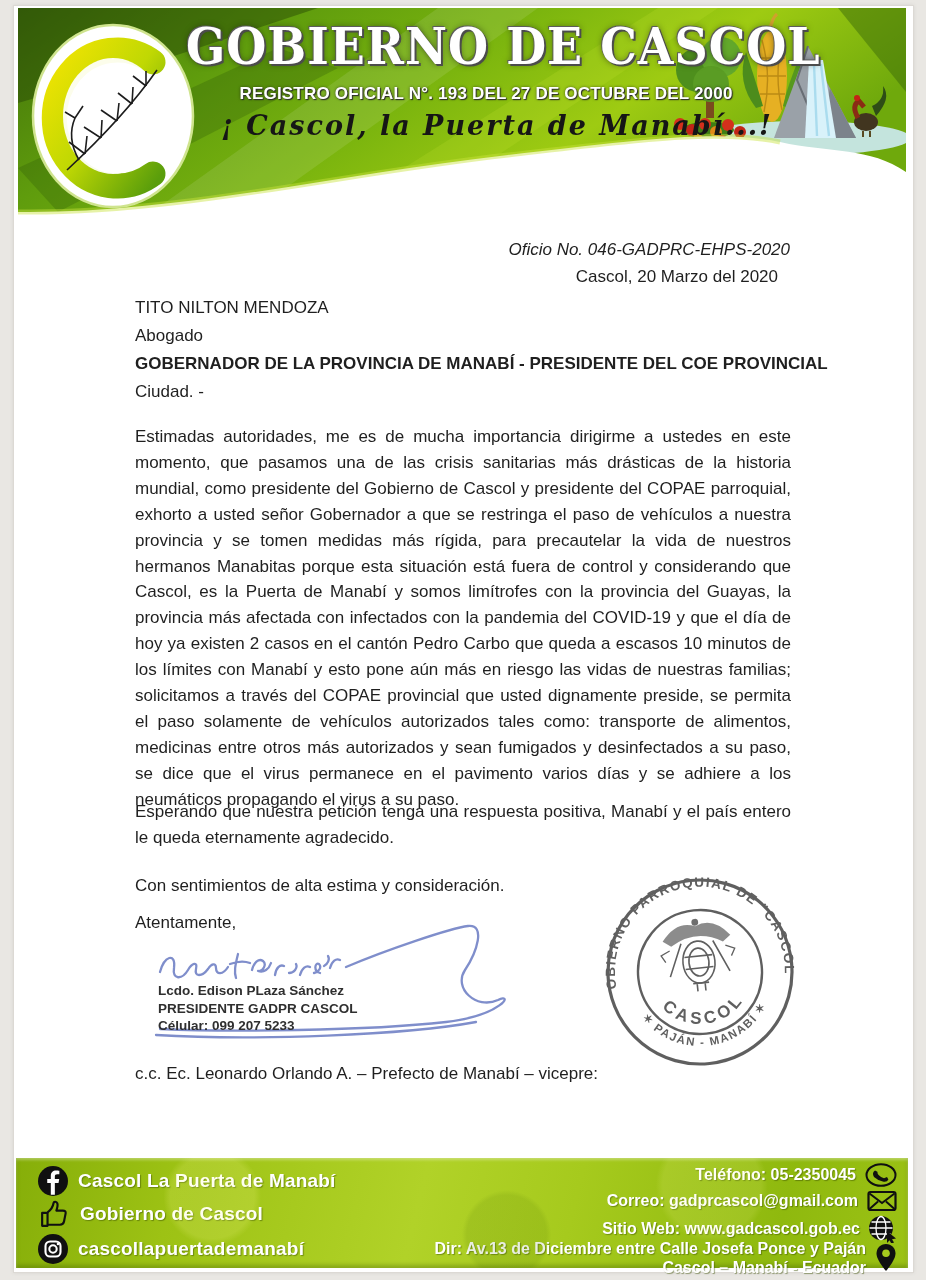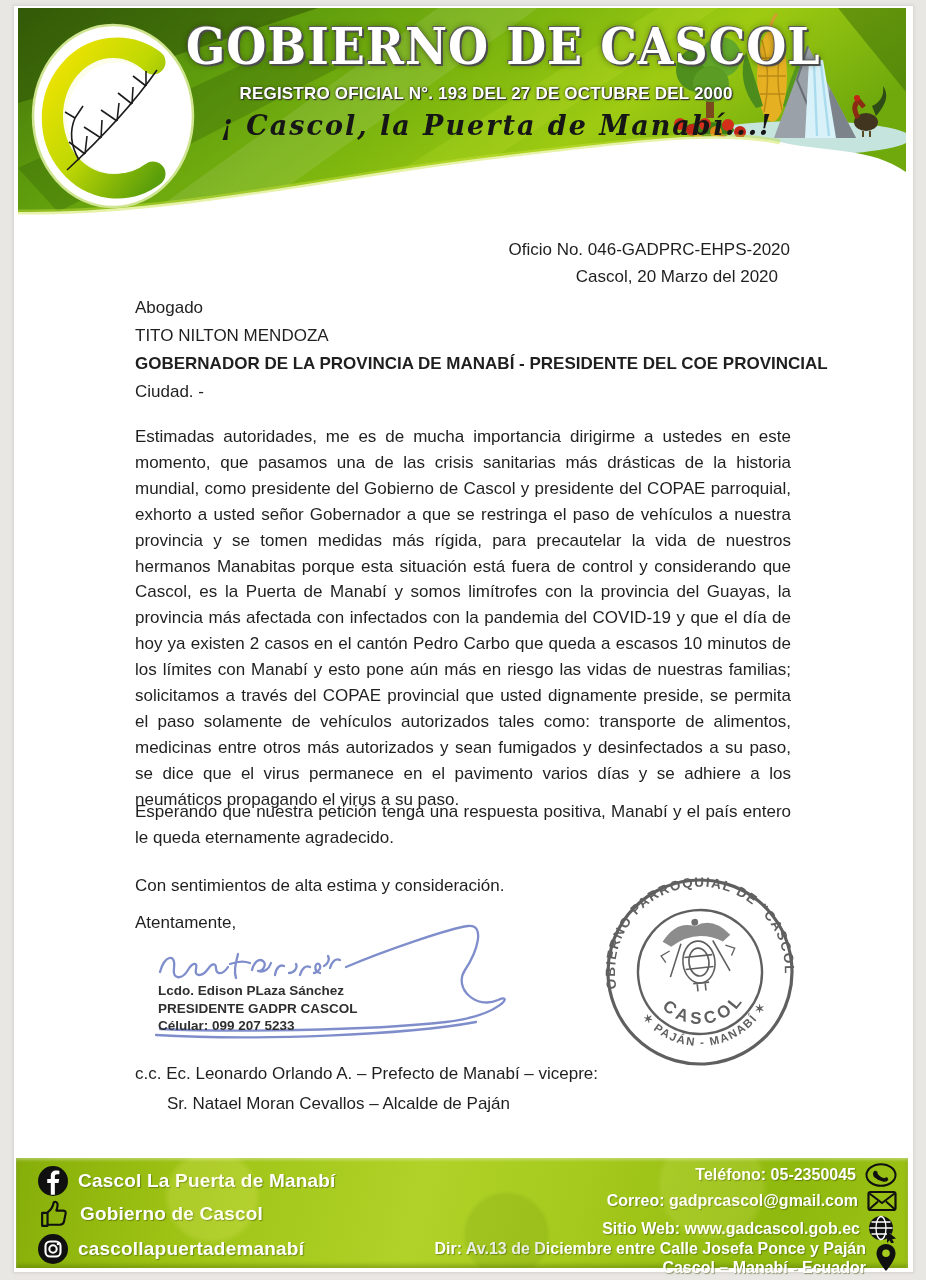--- a/index.html
+++ b/index.html
@@ -25,21 +25,21 @@
     font-size:17px;font-weight:700;color:#fff;letter-spacing:.2px;white-space:nowrap;
     text-shadow:1px 1px 1px #2c2c2c,0 0 3px rgba(20,20,20,.6);
   }
   .banner-slogan{
     position:absolute;left:203px;top:102px;width:530px;text-align:right;
     font-family:"DejaVu Serif",serif;font-style:italic;font-weight:700;
     font-size:27px;color:#161616;letter-spacing:2px;white-space:nowrap;
   }
   
   .txt{color:#1f1f1f;font-size:17px;}
-  .oficio{position:absolute;right:136px;top:240px;text-align:right;}
+  .oficio{position:absolute;right:136px;top:240px;text-align:right;font-style:italic;}
   .dateline{position:absolute;right:148px;top:267px;text-align:left;}
   .recipient{position:absolute;left:135px;top:294px;line-height:28px;}
   .recipient .bold{font-weight:700;}
   .para{position:absolute;left:135px;width:656px;text-align:justify;line-height:25.9px;}
   .p1{top:424px;}
   .p2{top:799px;}
   .p3{top:873px;}
   .closing{position:absolute;left:135px;top:913px;}
   .sig-svg{position:absolute;left:146px;top:922px;}
   .sig-block{
@@ -162,22 +162,22 @@
 
   <div class="banner-title">GOBIERNO DE CASCOL</div>
   <div class="banner-registro">REGISTRO OFICIAL N°. 193 DEL 27 DE OCTUBRE DEL 2000</div>
   <div class="banner-slogan">¡ Cascol, la Puerta de Manabí...!</div>
 </div>
 
 <div class="txt oficio">Oficio No. 046-GADPRC-EHPS-2020</div>
 <div class="txt dateline">Cascol, 20 Marzo del 2020</div>
 
 <div class="txt recipient">
+  <div>TITO NILTON MENDOZA</div>
   <div>Abogado</div>
-  <div>TITO NILTON MENDOZA</div>
   <div class="bold">GOBERNADOR DE LA PROVINCIA DE MANABÍ - PRESIDENTE DEL COE PROVINCIAL</div>
   <div>Ciudad. -</div>
 </div>
 
 <div class="txt para p1">Estimadas autoridades, me es de mucha importancia dirigirme a ustedes en este momento, que pasamos una de las crisis sanitarias más drásticas de la historia mundial, como presidente del Gobierno de Cascol y presidente del COPAE parroquial, exhorto a usted señor Gobernador a que se restringa el paso de vehículos a nuestra provincia y se tomen medidas más rígida, para precautelar la vida de nuestros hermanos Manabitas porque esta situación está fuera de control y considerando que Cascol, es la Puerta de Manabí y somos limítrofes con la provincia del Guayas, la provincia más afectada con infectados con la pandemia del COVID-19 y que el día de hoy ya existen 2 casos en el cantón Pedro Carbo que queda a escasos 10 minutos de los límites con Manabí y esto pone aún más en riesgo las vidas de nuestras familias; solicitamos a través del COPAE provincial que usted dignamente preside, se permita el paso solamente de vehículos autorizados tales como:  transporte de alimentos, medicinas entre otros más autorizados y sean fumigados y desinfectados a su paso, se dice que el virus permanece en el pavimento varios días y se adhiere a los neumáticos propagando el virus a su paso.</div>
 <div class="txt para p2">Esperando que nuestra petición tenga una respuesta positiva, Manabí y el país entero le queda eternamente agradecido.</div>
 <div class="txt para p3">Con sentimientos de alta estima y consideración.</div>
 <div class="txt closing">Atentamente,</div>
 
 <svg class="sig-svg" width="380" height="125" viewBox="0 0 380 125">
@@ -224,21 +224,20 @@
       <path d="M86,86 h28 M86,98 h28"></path>
       <path d="M84,72 L70,104 M116,72 L130,104"></path>
       <path d="M72,78 l-9,4 4,7 M128,78 l9,4 -4,7" stroke-width="1.3"></path>
       <path d="M92,113 h16 M96,113 v8 M104,113 v8"></path>
     </g>
   </g>
 </svg>
 
 <div class="txt cc">
   <div>c.c. Ec. Leonardo Orlando A. – Prefecto de Manabí – vicepre:</div>
-  <div class="indent">Sr. Natael Moran Cevallos – Alcalde de Paján</div>
 </div>
 
 <div class="footer">
 
   <div class="social-row" style="top:8px;">
     <svg class="icn" width="30" height="30" viewBox="0 0 26 26">
       <circle cx="13" cy="13" r="13" fill="#101010"></circle>
       <path d="M14.6,25 V14.8 h3.2 l0.6,-3.5 h-3.8 V9 c0,-1.1 0.6,-1.9 2,-1.9 h1.9 V4.1 c-0.6,-0.1 -1.7,-0.2 -2.8,-0.2 -2.8,0 -4.6,1.7 -4.6,4.7 v2.7 H8 v3.5 h3.1 V25 Z" fill="#fff"></path>
     </svg>
     <span class="lbl">Cascol La Puerta de Manabí</span>

